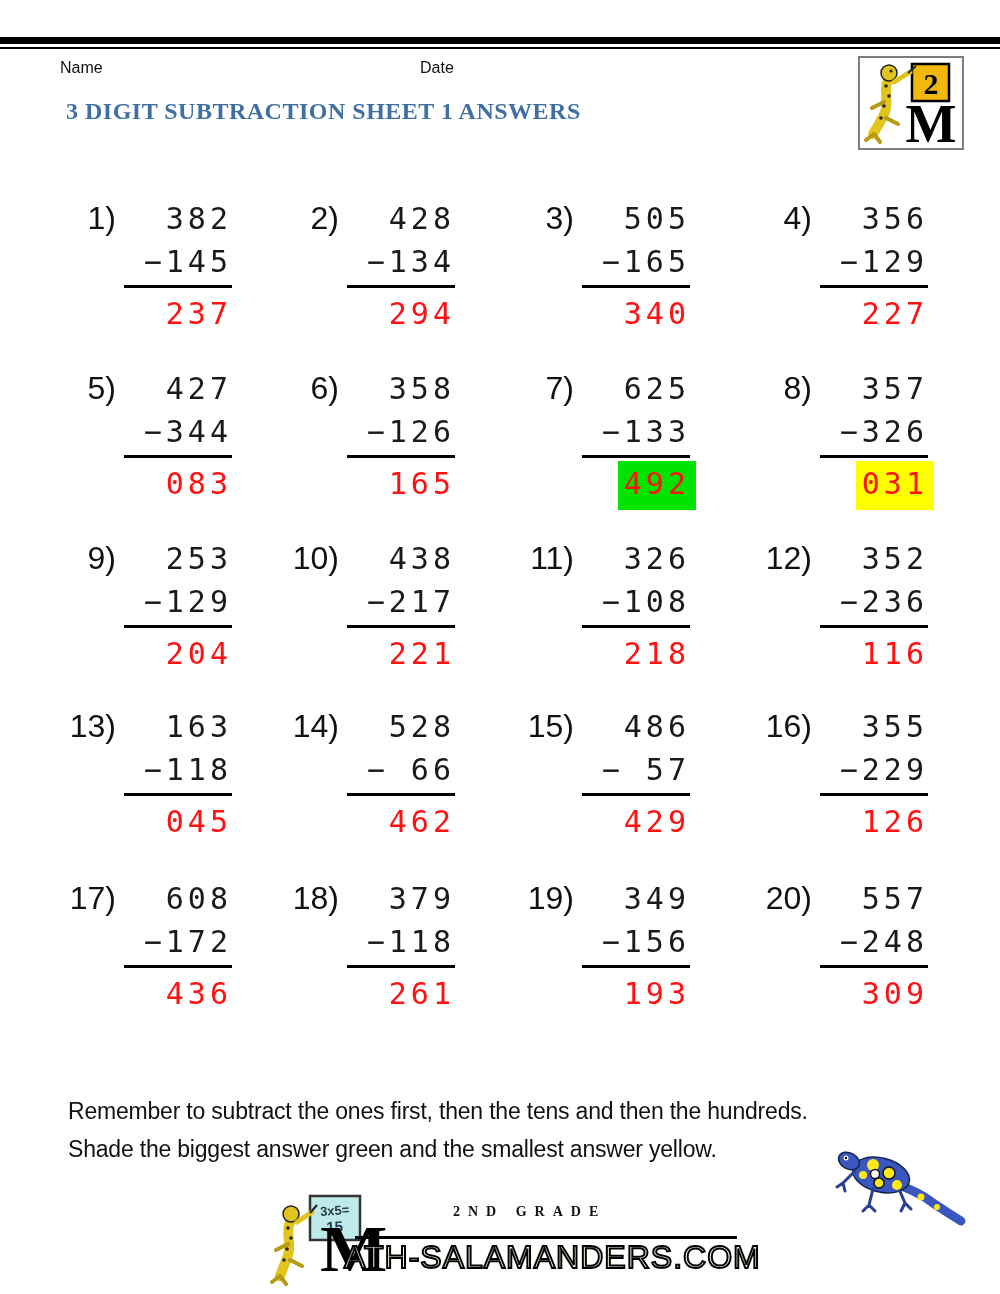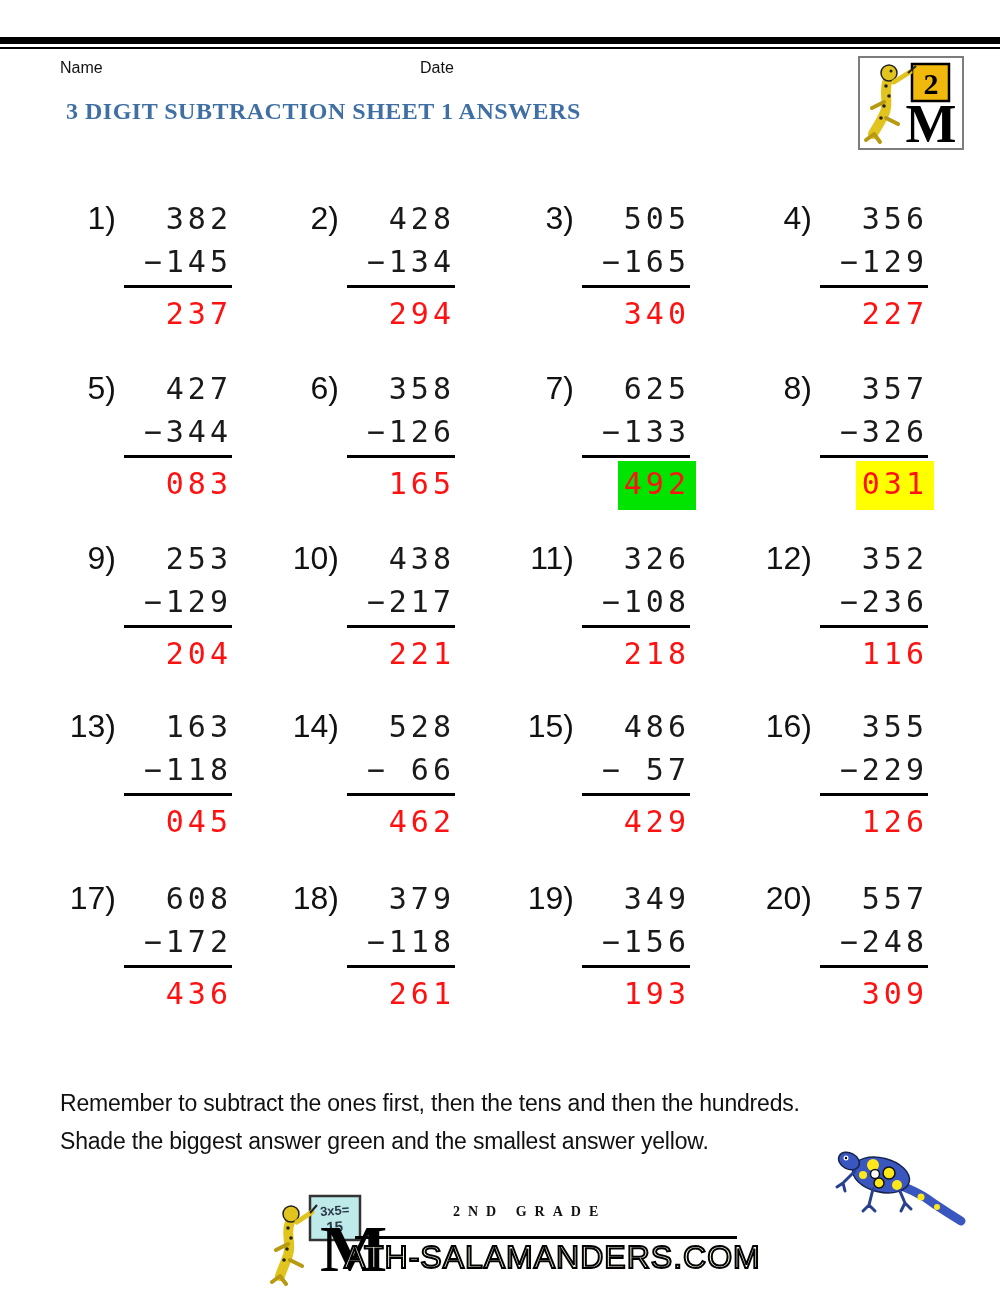--- a/index.html
+++ b/index.html
@@ -22,21 +22,21 @@
   .pcol{position:absolute;right:0;top:0;width:108px;}
   .num{font-family:"DejaVu Sans Mono",monospace;font-size:30px;letter-spacing:4px;
        white-space:pre;text-align:right;color:#1a1a1a;line-height:43px;}
   .subtrahend{border-bottom:3px solid #000;padding-bottom:2px;}
   .answer-row{text-align:right;margin-top:4px;line-height:43px;}
   .answer{display:inline-block;color:var(--red);padding:1px 6px 5px;
           margin:-1px -6px -5px -6px;background:transparent;}
   .answer.green{background:var(--green);}
   .answer.yellow{background:var(--yellow);}
   
-  .instr{position:absolute;left:60px;margin:0;font-size:23px;letter-spacing:-.2px;color:#111;}
+  .instr{position:absolute;left:60px;margin:8px;font-size:23px;letter-spacing:-.2px;color:#111;}
   .instr.l1{top:1090px;}
   .instr.l2{top:1128px;}
   
   .footer{position:absolute;left:250px;top:1192px;width:520px;height:100px;}
   .mini-sala{position:absolute;left:20px;top:0;}
   .footer-m{position:absolute;left:70px;top:24px;font-family:"Liberation Serif",serif;
             font-size:66px;font-weight:bold;color:#000;line-height:1;
             transform:scaleX(1.08);transform-origin:left bottom;}
   .grade-line{position:absolute;left:203px;top:12px;font-family:"Liberation Serif",serif;
               font-size:14px;font-weight:bold;letter-spacing:8px;color:#111;white-space:nowrap;}

